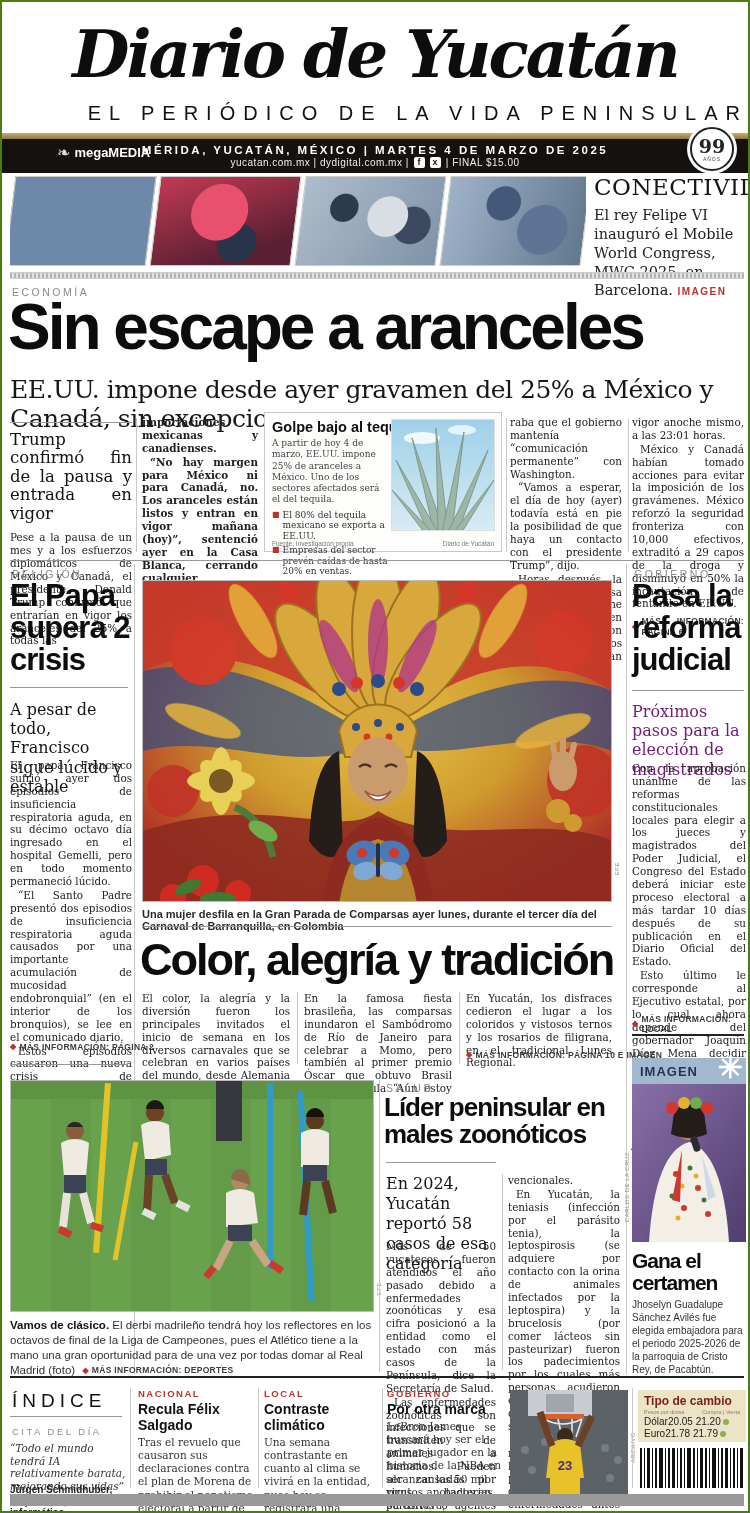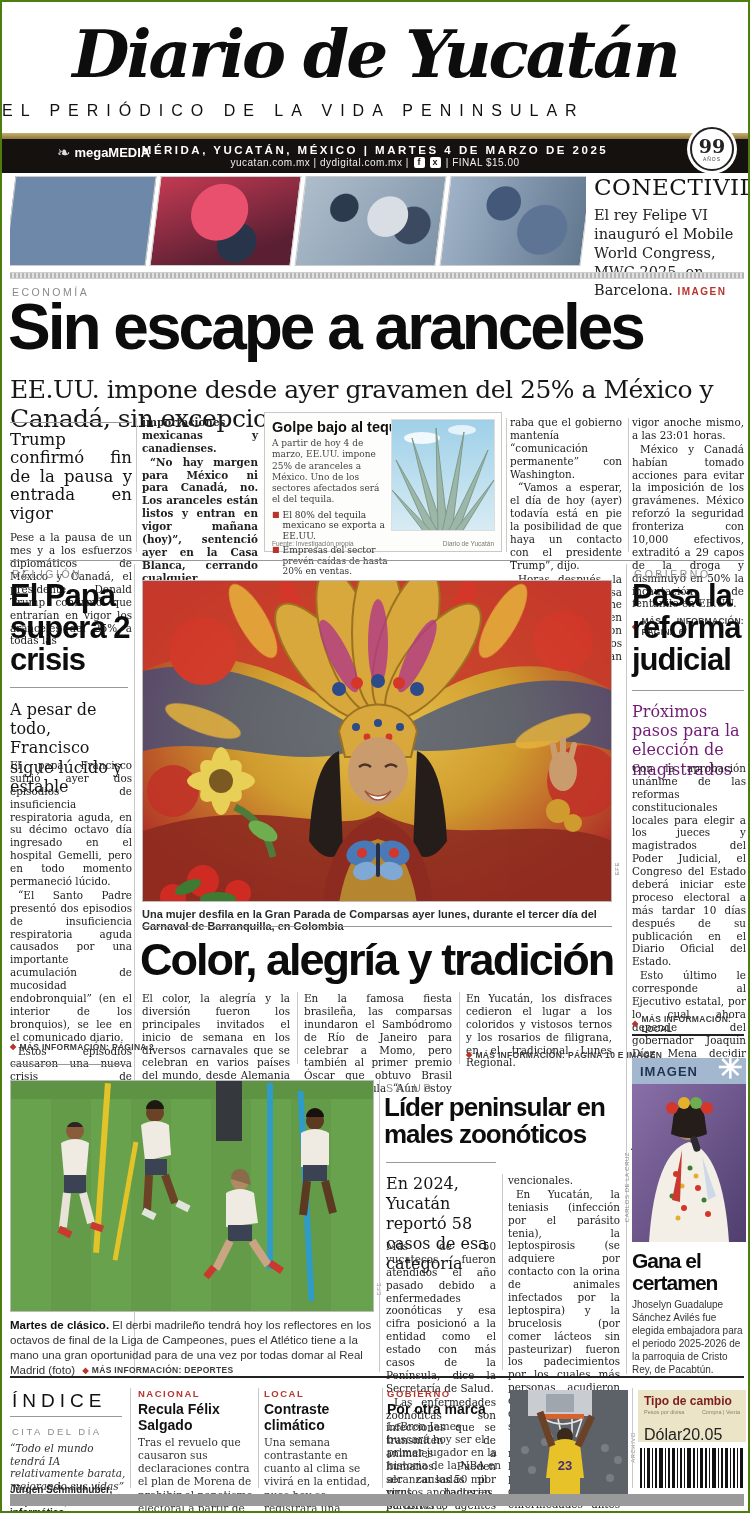--- a/index.html
+++ b/index.html
@@ -10,21 +10,21 @@
     --red:#b7352c;
     --rule:#aaa;
   }
   *{margin:0;padding:0;box-sizing:border-box;}
   body{background:#444;font-family:var(--sans);}
   .page{position:relative;width:750px;height:1513px;margin:0 auto;background:#fff;border:2px solid #4d7c0f;overflow:hidden;}
   .abs{position:absolute;}
 
   
   .mast-title{top:18px;left:0;width:100%;text-align:center;font-family:var(--serif);font-style:italic;font-weight:bold;font-size:66px;letter-spacing:-3px;color:#0d0d0d;line-height:1.05;}
-  .mast-tag{top:100px;left:0;width:100%;text-align:left;font-family:var(--sans);font-size:16px;letter-spacing:8px;color:#111;font-weight:500;}
+  .mast-tag{top:100px;left:0;width:100%;text-align:right;font-family:var(--sans);font-size:20px;letter-spacing:8px;color:#111;font-weight:500;}
   .gold-stripe{top:131px;left:0;width:100%;height:6px;background:linear-gradient(#c9b06a,#8d7542);}
   .black-bar{top:137px;left:0;width:100%;height:34px;background:#14110e;color:#fff;}
   .bar-center{position:absolute;left:0;top:0;width:100%;height:100%;display:flex;flex-direction:column;align-items:center;justify-content:center;gap:1px;}
   .bar-line1{font-size:11.5px;font-weight:bold;letter-spacing:2.5px;}
   .bar-line2{font-size:10px;letter-spacing:.5px;display:flex;align-items:center;gap:5px;color:#eee;}
   .soc{display:inline-block;width:11px;height:11px;background:#fff;color:#14110e;font-weight:bold;font-size:9px;line-height:11px;text-align:center;border-radius:2px;}
   .brand{position:absolute;left:55px;top:4px;display:flex;align-items:center;gap:4px;color:#fff;}
   .brand .swirl{font-size:16px;color:#ddd;}
   .brand .bname{font-size:13px;font-weight:bold;letter-spacing:0;}
   .badge99{position:absolute;right:14px;top:-12px;width:44px;height:44px;border-radius:50%;background:#fff;border:2px solid #222;box-shadow:0 0 0 3px #fff;display:flex;flex-direction:column;align-items:center;justify-content:center;z-index:5;}
@@ -139,21 +139,21 @@
   .mini-body{font-family:var(--serif);font-size:10.5px;line-height:1.25;color:#333;margin-top:3px;}
   .nac{top:1386px;left:136px;width:118px;}
   .loc{top:1386px;left:262px;width:112px;}
   .dep{top:1386px;left:385px;width:118px;}
   .leb-photo{top:1388px;left:508px;width:118px;height:112px;overflow:hidden;position:absolute;}
   .leb-credit{top:1430px;left:628px;}
 
   .fx{top:1388px;left:636px;width:108px;height:52px;background:#ece4c6;padding:4px 6px;}
   .fx-title{font-weight:bold;font-size:12px;color:#7f1d1d;}
   .fx-cols{display:flex;justify-content:space-between;font-size:5.5px;color:#8a8466;margin-top:1px;}
-  .fx-row{display:flex;justify-content:space-between;font-size:16px;color:#222;margin-top:11px;}
+  .fx-row{display:flex;font-size:10px;color:#222;margin-top:1px;}
   .fx-row .v{font-weight:500;}
   .fx-dot{display:inline-block;width:6px;height:6px;border-radius:50%;background:#8fae55;margin-left:2px;}
   .barcode{top:1444px;left:636px;width:108px;height:58px;background:#fff;}
   .bc-num{font-family:"DejaVu Sans Mono",monospace;font-size:9px;color:#111;letter-spacing:1px;}
   .graybar{top:1492px;left:8px;width:734px;height:12px;background:#9a9a9a;}
 
   .v-main-l{top:562px;left:132px;height:810px;}
   .v-main-r{top:562px;left:624px;height:810px;}
   .v-soc-sal{top:1078px;left:377px;height:292px;}
   .v-sal-c{top:1172px;left:500px;height:196px;}
@@ -501,21 +501,21 @@
             <path d="M5 6 a9 9 0 0 1 18 0Z" fill="#17120d"></path>
           <path d="M0 22 q14 -8 28 0 l0 32 l-28 2Z" fill="#efeae2"></path>
           <rect x="2" y="54" width="24" height="16" fill="#3a4254"></rect>
           <path d="M6 70 l-4 34 M24 70 l8 32" stroke="#5c3a22" stroke-width="8"></path>
         </g>
       </g>
     </svg>
   </div>
   <div class="abs credit-v" style="top:1280px;left:374px;">EFE</div>
   <div class="abs foot-cap">
-    <b>Martes de clásico.</b><span> El derbi madrileño tendrá hoy los reflectores en los octavos de final de la Liga de Campeones, pues el Atlético tiene a la mano una gran oportunidad para de una vez por todas domar al Real Madrid (foto)</span>
+    <b>Vamos de clásico.</b><span> El derbi madrileño tendrá hoy los reflectores en los octavos de final de la Liga de Campeones, pues el Atlético tiene a la mano una gran oportunidad para de una vez por todas domar al Real Madrid (foto)</span>
     <span class="more">
         <span class="dm">◆</span>
         <span>MÁS INFORMACIÓN:  DEPORTES</span>
       </span>
   </div>
 
   <div class="abs vline v-soc-sal"></div>
   <div class="abs kicker sal-kicker">SALUD</div>
   <div class="abs sec-head sal-head">Líder peninsular en males zoonóticos</div>
   <div class="abs hr sal-rule"></div>

